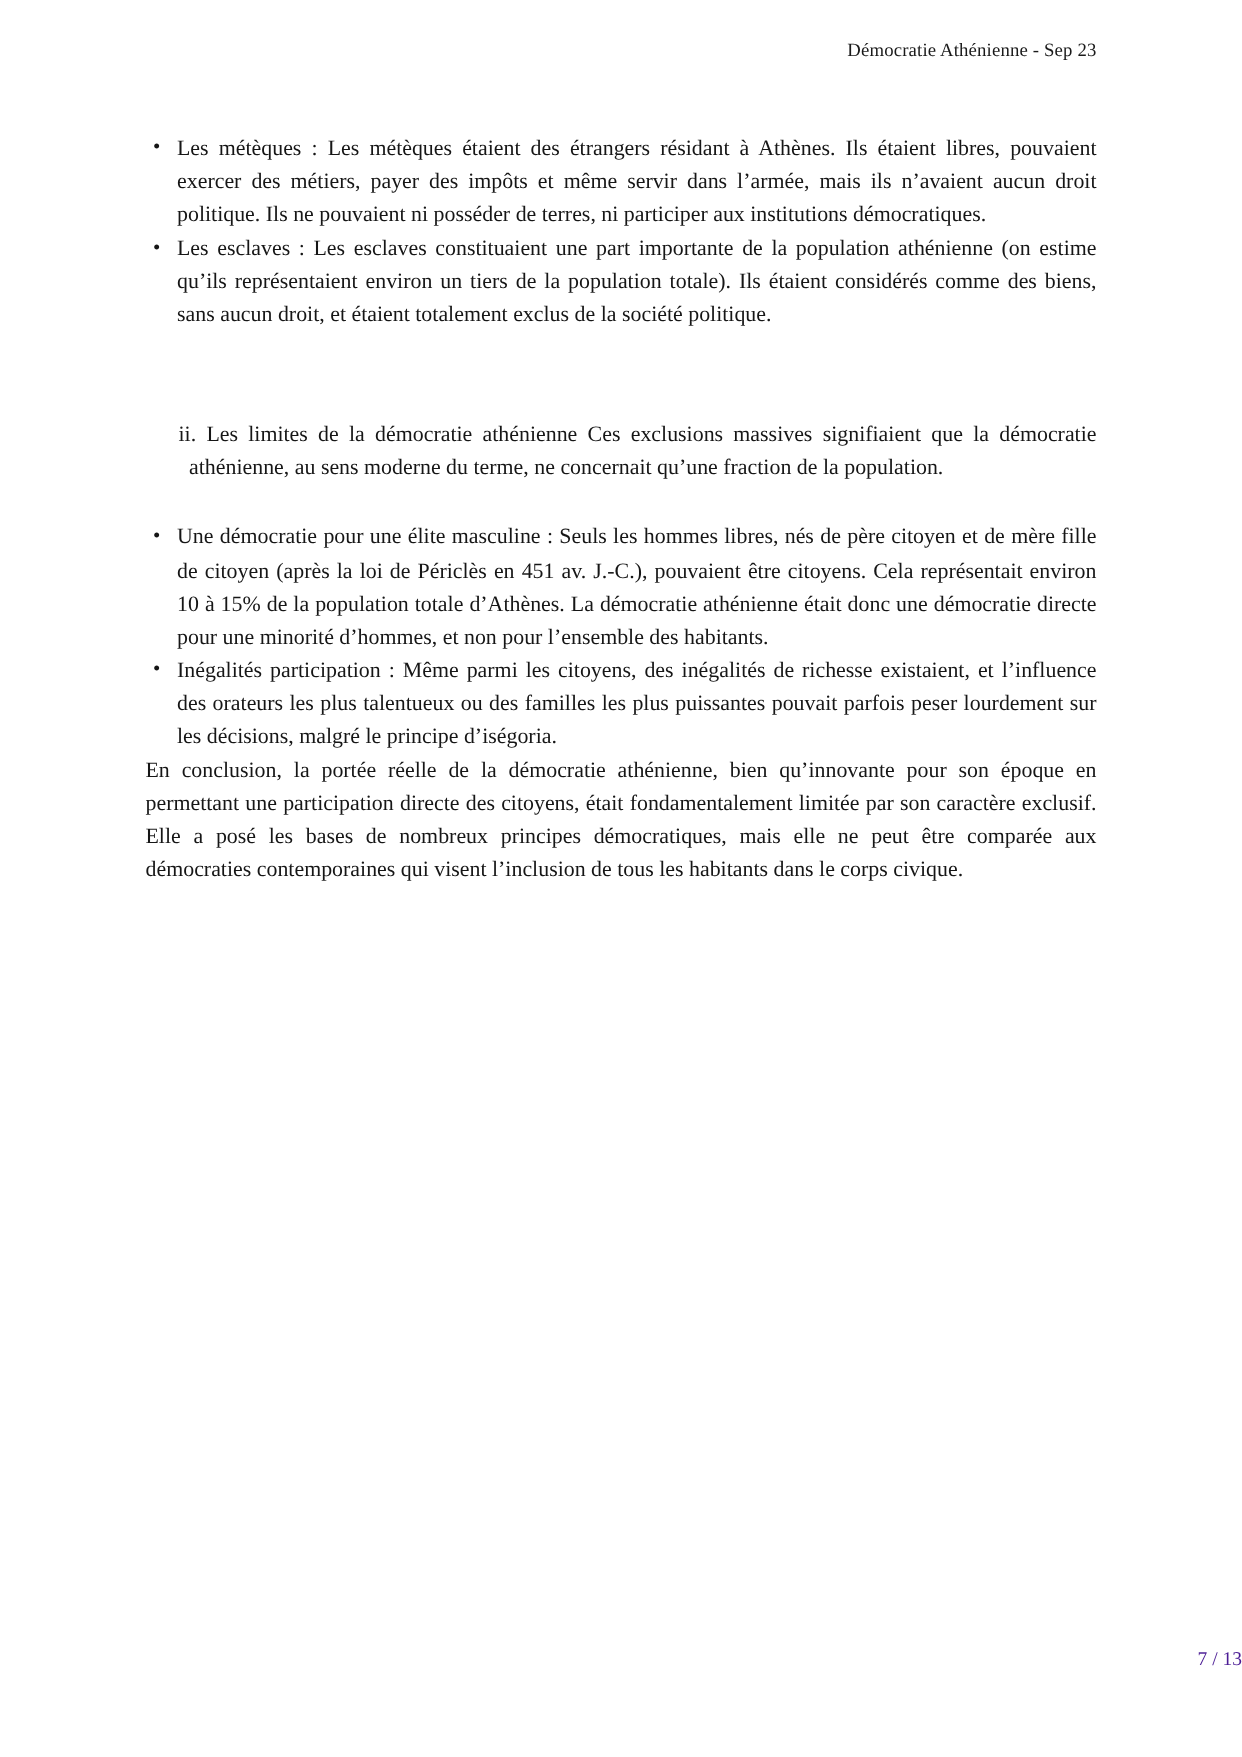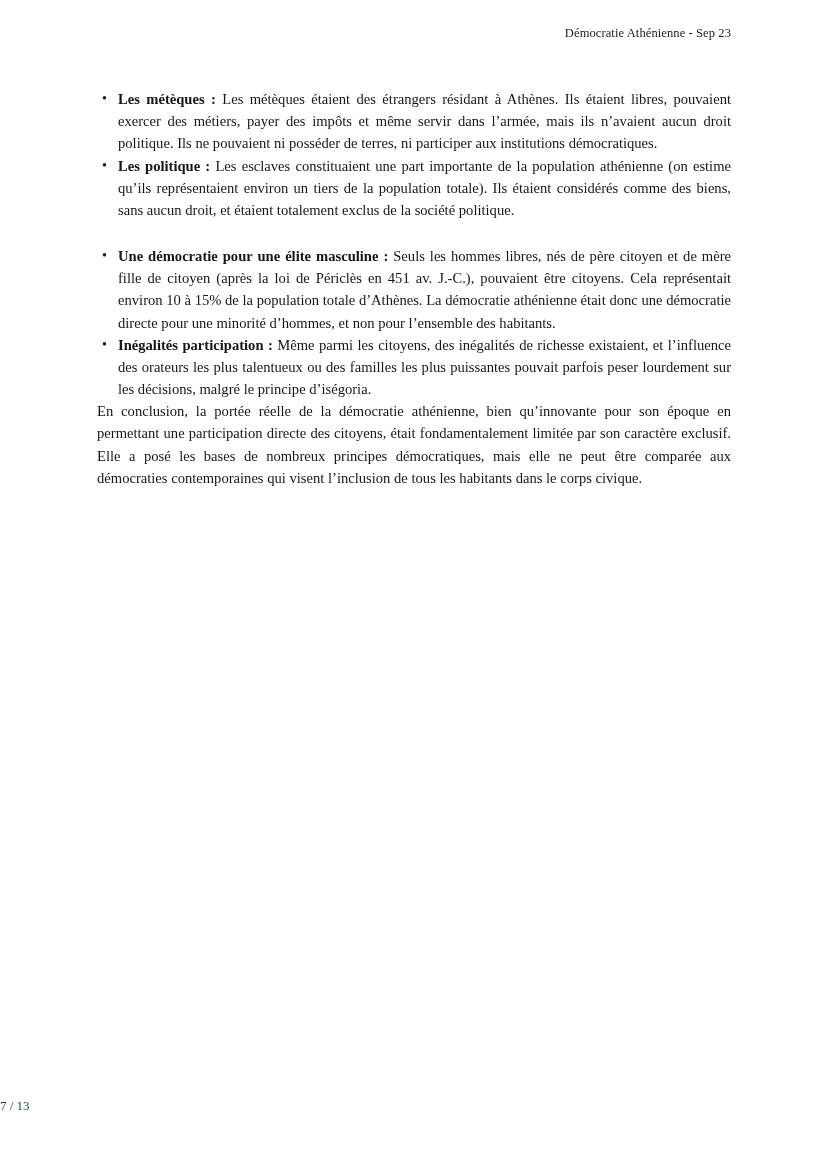--- a/index.html
+++ b/index.html
@@ -60,21 +60,21 @@
     position: absolute;
     left: 5px;
     top: 0;
     font-size: 14px;
     line-height: 1.52;
   }
   .bullet-list li .body {
     display: block;
   }
   b, .bold {
-    font-weight: bold;
+    font-weight: normal;
   }
   .section-heading {
     margin-top: 58px;
     padding-left: 22px;
     text-align: justify;
     font-size: 14.6px;
     line-height: 1.52;
   }
   .section-heading .num {
     font-weight: normal;
@@ -88,45 +88,48 @@
   .conclusion {
     text-align: justify;
     font-size: 14.6px;
     line-height: 1.52;
   }
   .footer {
     position: absolute;
     left: 0;
     right: 0;
     top: 1098px;
-    text-align: left;
+    text-align: right;
     font-size: 13px;
-    color: #14532d;
+    color: #4c1d95;
   }
 </style>
 </head>
 <body>
 
 <div class="page">
 
   <div class="header">Démocratie Athénienne - Sep 23</div>
 
   <div class="content">
 
     <ul class="bullet-list">
       <li>
         <span class="dot">•</span>
         <span class="body"><b>Les métèques :</b><span> Les métèques étaient des étrangers résidant à Athènes. Ils étaient libres, pouvaient exercer des métiers, payer des impôts et même servir dans l’armée, mais ils n’avaient aucun droit politique. Ils ne pouvaient ni posséder de terres, ni participer aux institutions démocratiques.</span></span>
       </li>
       <li>
         <span class="dot">•</span>
-        <span class="body"><b>Les politique :</b><span> Les esclaves constituaient une part importante de la population athénienne (on estime qu’ils représentaient environ un tiers de la population totale). Ils étaient considérés comme des biens, sans aucun droit, et étaient totalement exclus de la société politique.</span></span>
+        <span class="body"><b>Les esclaves :</b><span> Les esclaves constituaient une part importante de la population athénienne (on estime qu’ils représentaient environ un tiers de la population totale). Ils étaient considérés comme des biens, sans aucun droit, et étaient totalement exclus de la société politique.</span></span>
       </li>
     </ul>
 
+    <div class="section-heading">
+      <span class="cont"><span class="num">ii.</span> <b>Les limites de la démocratie athénienne</b><span> Ces exclusions massives signifiaient que la démocratie athénienne, au sens moderne du terme, ne concernait qu’une fraction de la population.</span></span>
+    </div>
 
     <div class="gap-lg"></div>
 
     <ul class="bullet-list">
       <li>
         <span class="dot">•</span>
         <span class="body"><b>Une démocratie pour une élite masculine :</b><span> Seuls les hommes libres, nés de père citoyen et de mère fille de citoyen (après la loi de Périclès en 451 av. J.-C.), pouvaient être citoyens. Cela représentait environ 10 à 15% de la population totale d’Athènes. La démocratie athénienne était donc une démocratie directe pour une minorité d’hommes, et non pour l’ensemble des habitants.</span></span>
       </li>
       <li>
         <span class="dot">•</span>

